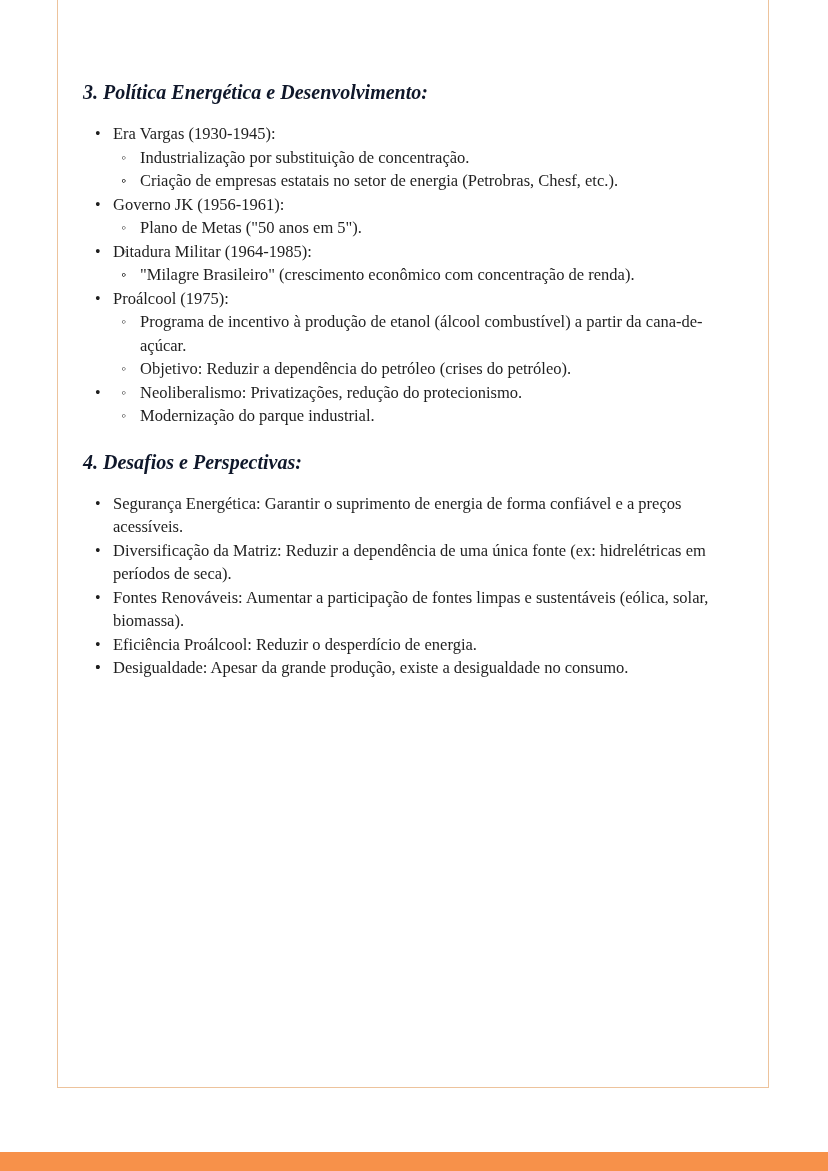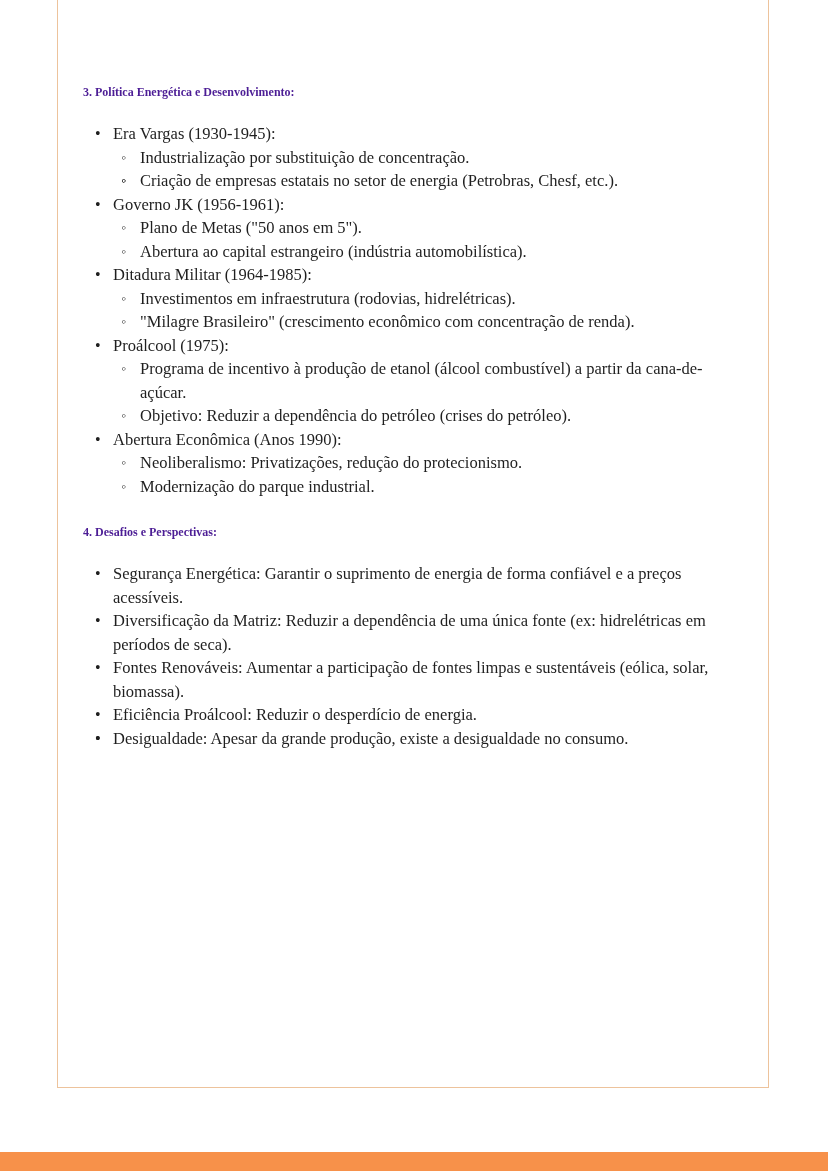--- a/index.html
+++ b/index.html
@@ -19,24 +19,25 @@
     box-sizing: border-box;
     background: #ffffff;
   }
   .doc-content {
     position: absolute;
     left: 83px; top: 82px;
     width: 663px;
   }
   .section-heading {
     margin: 0 0 19px 0;
-    font-size: 12px;
+    font-size: 20px;
     line-height: 21px;
     font-weight: bold;
-    color: #4c1d95;
+    color: #0f172a;
+    font-style: italic;
   }
   ul { list-style: none; margin: 0; padding: 0; }
   ul.bullet-list { margin: 0 0 24px 0; }
   li {
     position: relative;
     font-size: 16.5px;
     line-height: 23.5px;
   }
   li.l1 { padding-left: 30px; }
   li.l1 > .marker {
@@ -64,31 +65,31 @@
       <section>
         <h2 class="section-heading">3. Política Energética e Desenvolvimento:</h2>
         <ul class="bullet-list">
           <li class="l1"><span class="marker">•</span><span>Era Vargas (1930-1945):</span><ul class="sub-bullet-list">
               <li class="l2"><span class="marker">◦</span><span>Industrialização por substituição de concentração.</span></li>
               <li class="l2"><span class="marker">◦</span></li>
               <li class="l2"><span class="marker">◦</span><span>Criação de empresas estatais no setor de energia (Petrobras, Chesf, etc.).</span></li>
             </ul></li>
           <li class="l1"><span class="marker">•</span><span>Governo JK (1956-1961):</span><ul class="sub-bullet-list">
               <li class="l2"><span class="marker">◦</span><span>Plano de Metas ("50 anos em 5").</span></li>
-              <li class="l2"><span class="marker">◦</span><span>Abertura ao capital estrangeiro (indústria automobilística).</span></li>
+              <li class="l2"><span class="marker">◦</span></li>
             </ul></li>
           <li class="l1"><span class="marker">•</span><span>Ditadura Militar (1964-1985):</span><ul class="sub-bullet-list">
-              <li class="l2"><span class="marker">◦</span><span>Investimentos em infraestrutura (rodovias, hidrelétricas).</span></li>
+              <li class="l2"><span class="marker">◦</span></li>
               <li class="l2"><span class="marker">◦</span><span>"Milagre Brasileiro" (crescimento econômico com concentração de renda).</span></li>
             </ul></li>
           <li class="l1"><span class="marker">•</span><span>Proálcool (1975):</span><ul class="sub-bullet-list">
               <li class="l2"><span class="marker">◦</span><span>Programa de incentivo à produção de etanol (álcool combustível) a partir da cana-de-açúcar.</span></li>
               <li class="l2"><span class="marker">◦</span><span>Objetivo: Reduzir a dependência do petróleo (crises do petróleo).</span></li>
             </ul></li>
-          <li class="l1"><span class="marker">•</span><span>Abertura Econômica (Anos 1990):</span><ul class="sub-bullet-list">
+          <li class="l1"><span class="marker">•</span><ul class="sub-bullet-list">
               <li class="l2"><span class="marker">◦</span><span>Neoliberalismo: Privatizações, redução do protecionismo.</span></li>
               <li class="l2"><span class="marker">◦</span><span>Modernização do parque industrial.</span></li>
             </ul></li>
         </ul>
       </section>
       <section>
         <h2 class="section-heading">4. Desafios e Perspectivas:</h2>
         <ul class="bullet-list">
           <li class="l1"><span class="marker">•</span><span>Segurança Energética: Garantir o suprimento de energia de forma confiável e a preços acessíveis.</span></li>
           <li class="l1"><span class="marker">•</span><span>Diversificação da Matriz: Reduzir a dependência de uma única fonte (ex: hidrelétricas em períodos de seca).</span></li>

